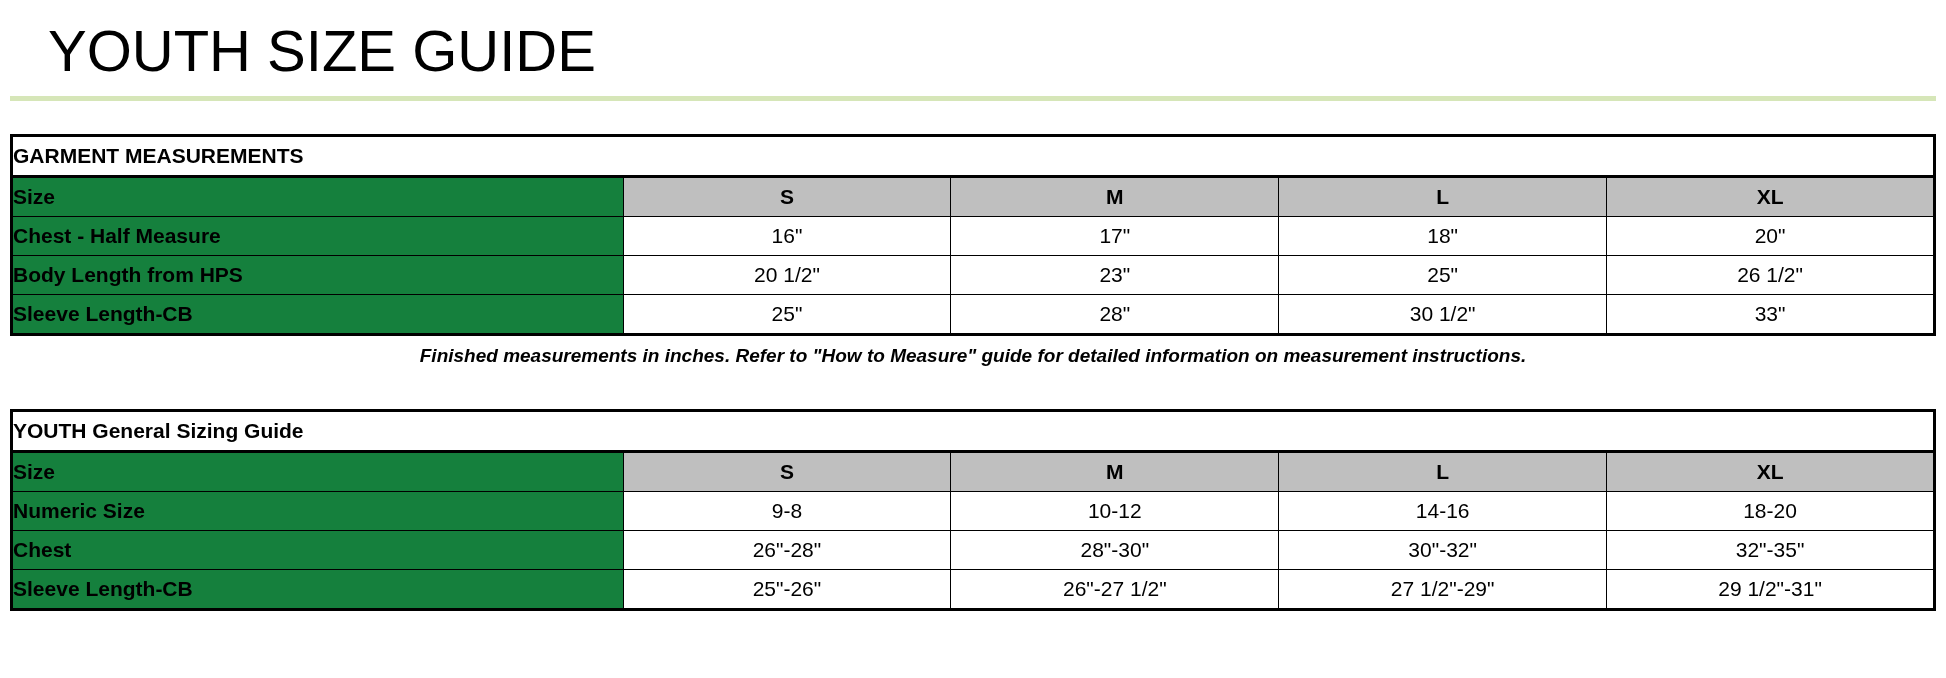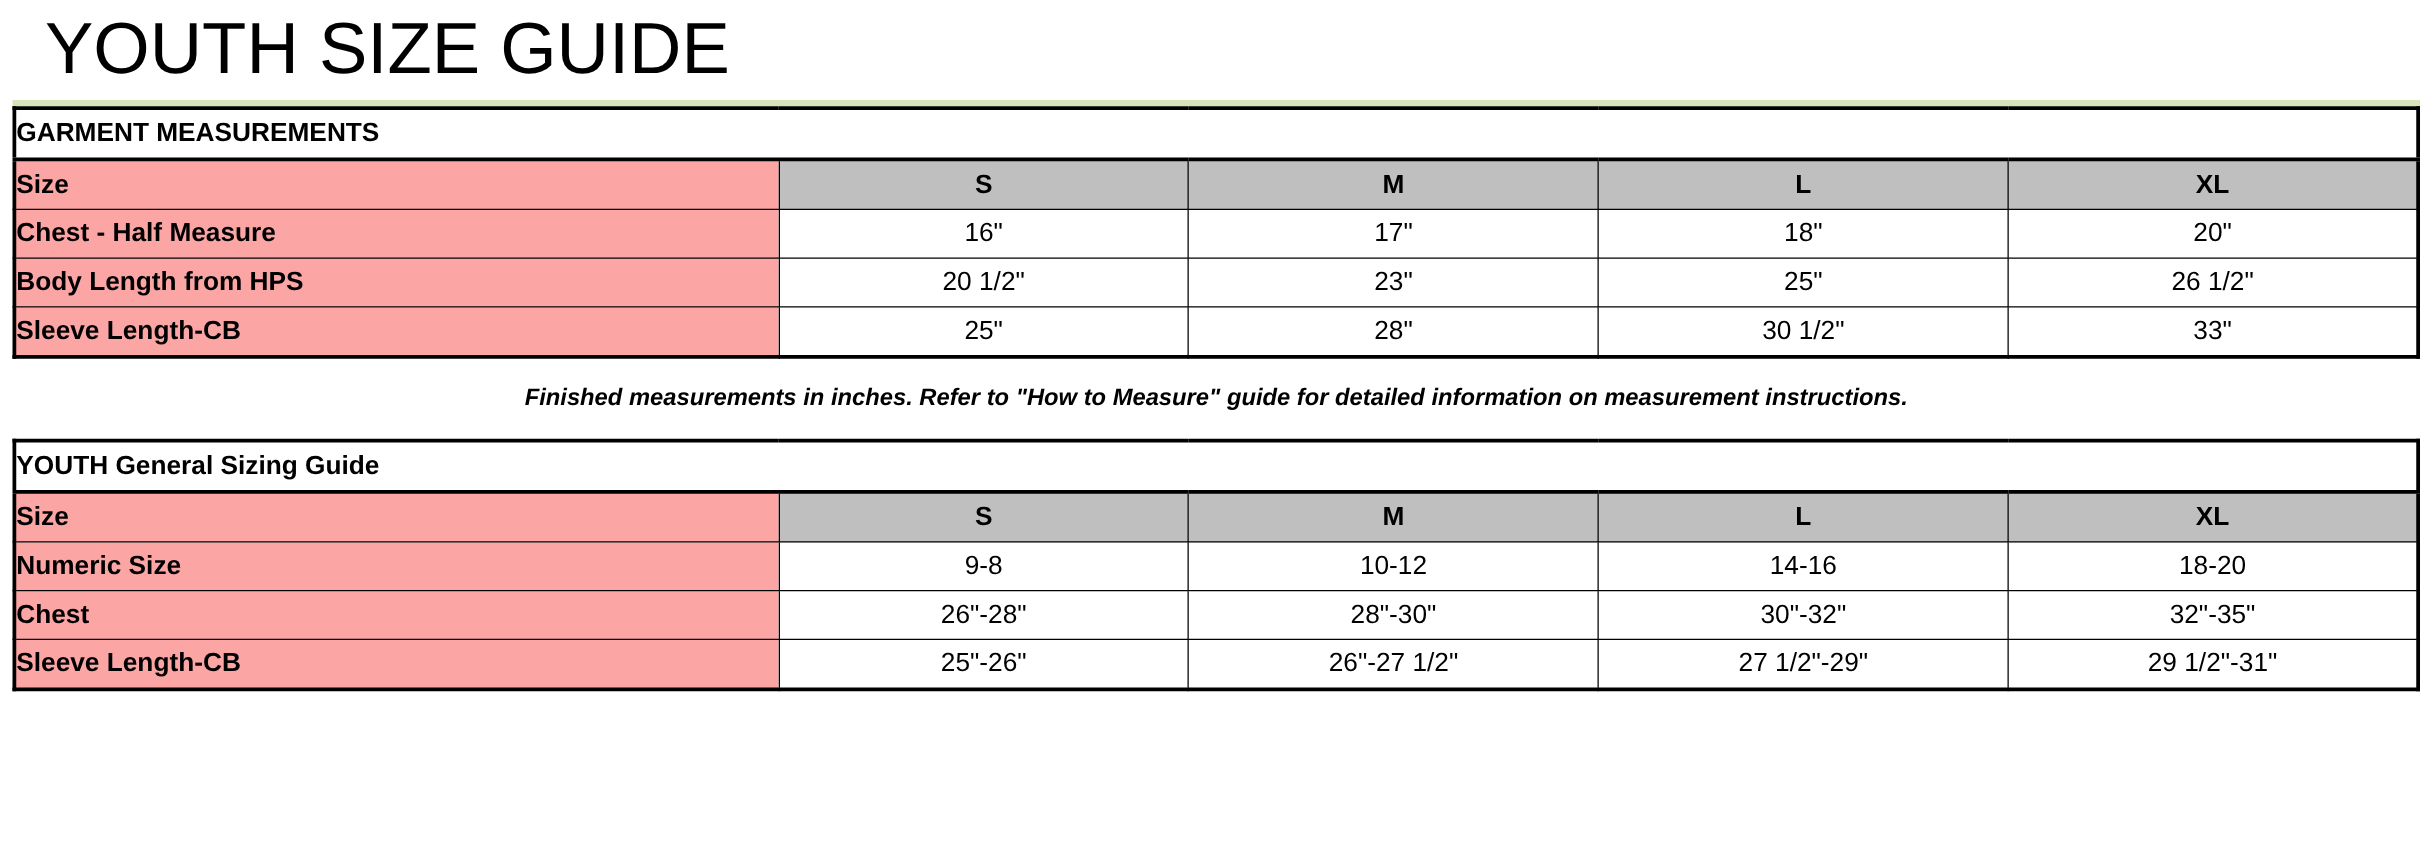--- a/index.html
+++ b/index.html
@@ -20,52 +20,53 @@
     height: 678px;
     box-sizing: border-box;
     padding: 0 10px;
   }
   .page-title {
     font-size: 58px;
     font-weight: 400;
     letter-spacing: 0px;
     line-height: 1;
     padding: 6px 0 0 22px;
-    margin: 4px;
+    margin: 16px;
     white-space: nowrap;
     font-family: "Liberation Sans", sans-serif;
   }
   .accent-bar {
     height: 5px;
     background: #d6e6b8;
     margin: 12px 0 0 0;
   }
   table.sz {
     width: 100%;
     border-collapse: collapse;
     table-layout: fixed;
     border: 3px solid #000;
+    margin-top: 33px;
   }
   table.sz td {
     border: 1px solid #000;
     height: 38px;
     font-size: 21px;
     padding: 0 0 0 0;
     vertical-align: middle;
   }
   td.section-head {
     font-weight: bold;
     font-size: 25px;
     padding-left: 12px;
     background: #ffffff;
     border-bottom: 3px solid #000;
     height: 44px;
   }
   td.rowlabel {
-    background: #fca5a5;
+    background: #15803d;
     font-weight: bold;
     padding-left: 12px;
     border-right: 3px solid #000;
     font-size: 23px;
   }
   td.rowlabel .ital {
     font-weight: bold;
   }
   td.sizehead {
     background: #bfbfbf;
@@ -81,21 +82,21 @@
   tr.head-row td {
     border-top: 3px solid #000;
     border-bottom: 1px solid #000;
   }
   .footnote {
     text-align: center;
     font-size: 19px;
     font-weight: bold;
     font-style: italic;
     padding: 9px 0 9px 0;
-    margin: 12px;
+    margin: 0;
   }
   col.c-label { width: 31.8%; }
   col.c-size { width: 17.05%; }
 </style>
 </head>
 <body>
 
 <div class="page">
 
   <h1 class="page-title">YOUTH SIZE GUIDE</h1>

